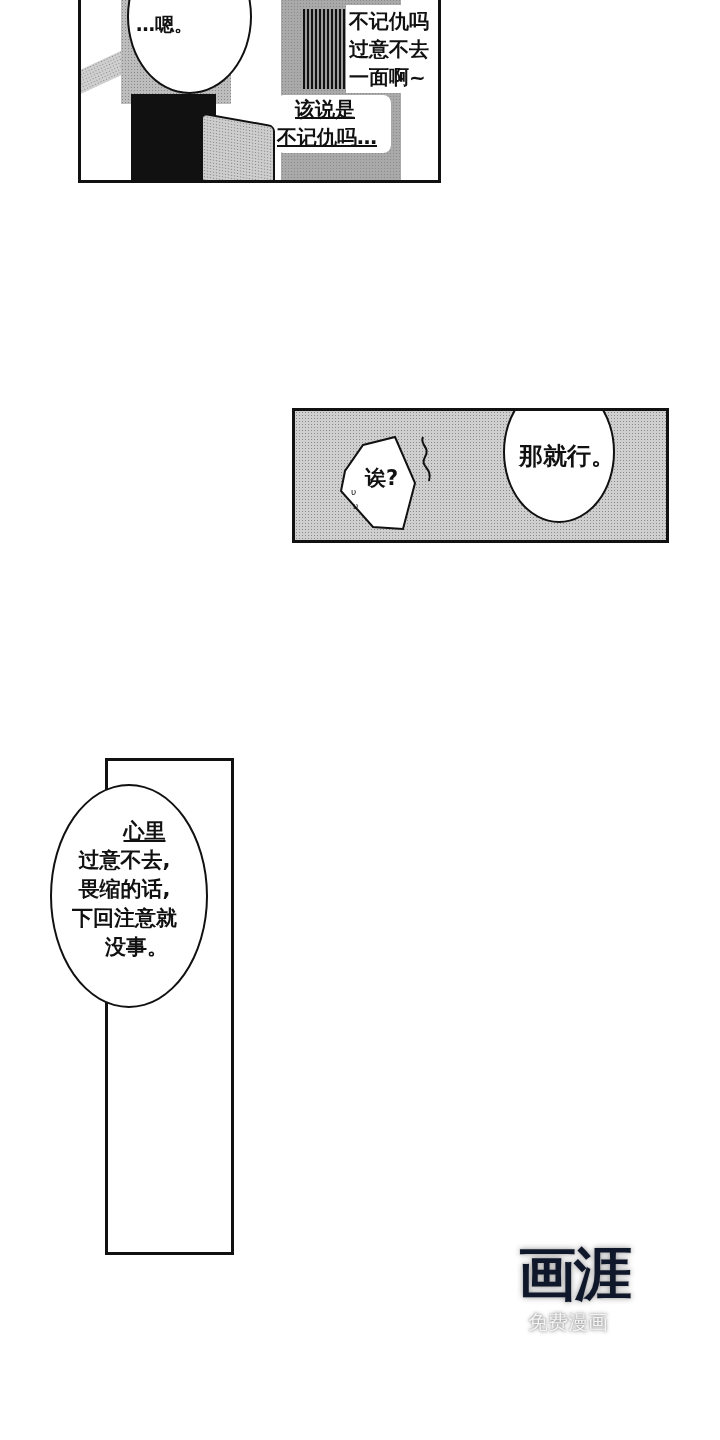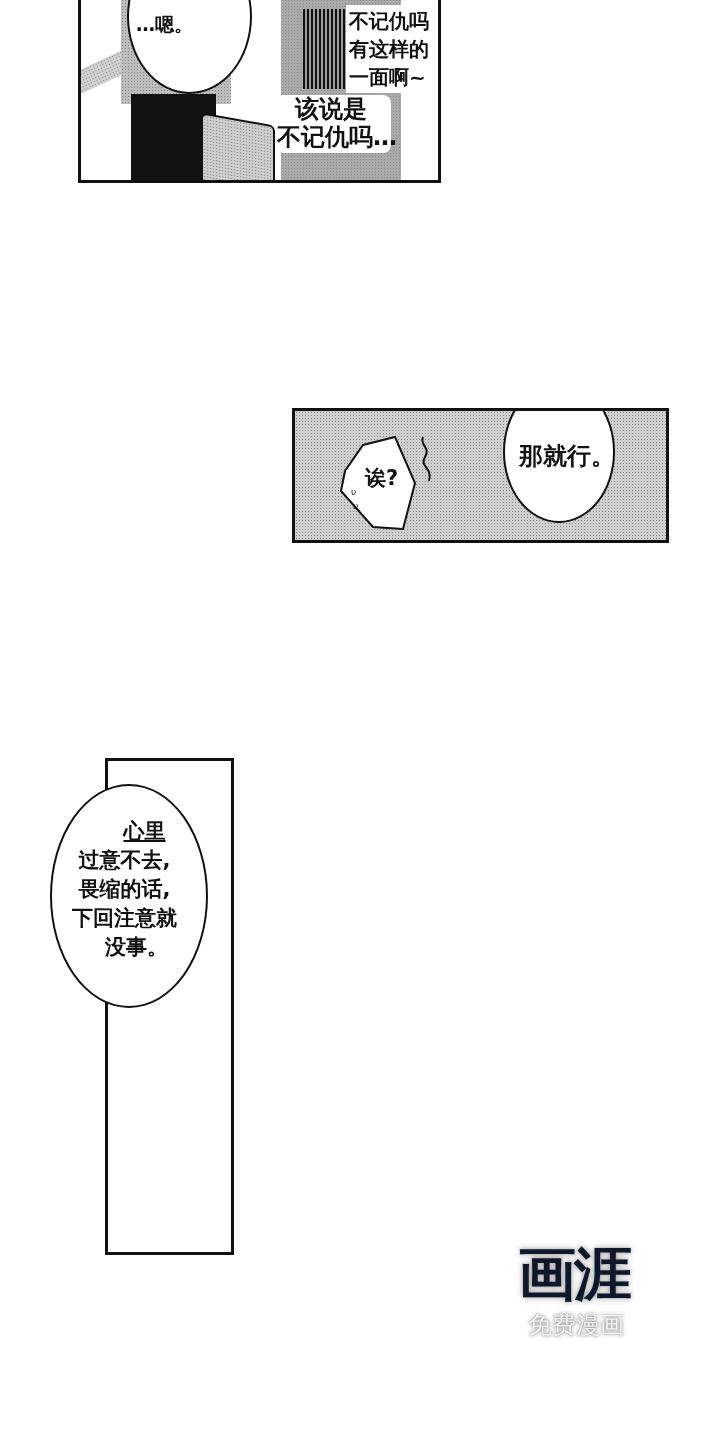--- a/index.html
+++ b/index.html
@@ -28,25 +28,25 @@
   <div class="fig halftone" style="left:120px; top:120px; width:70px; height:67px; border:2px solid #111; border-radius:6px; transform:skewY(10deg);"></div>
 
   <div class="fig halftone" style="left:200px; top:0; width:120px; height:187px; background-color:#a9a9a9;"></div>
   <div class="fig" style="left:222px; top:10px; width:45px; height:80px; background:repeating-linear-gradient(90deg,#111 0 2px,#9a9a9a 2px 4px);"></div>
 
   <div class="bubble" style="left:46px; top:-60px; width:125px; height:155px; border-radius:50%;"></div>
   <div class="txt" style="left:55px; top:14px; font-size:19px;">…嗯。</div>
 
   <div class="fig" style="left:265px; top:6px; width:98px; height:88px; background:#fff;"></div>
   <div class="txt" style="left:268px; top:8px; font-size:20px; line-height:28px;"><span>不记仇吗</span>
-<span>有这样的</span>
+<span>过意不去</span>
 <span>一面啊~</span></div>
 
   <div class="fig" style="left:195px; top:96px; width:115px; height:58px; background:#fff; border-radius:8px;"></div>
-  <div class="txt" style="left:196px; top:96px; font-size:24px; line-height:28px;"><span style="padding-left:18px;">该说是</span>
+  <div class="txt" style="left:196px; top:96px; font-size:20px; line-height:28px;text-decoration:underline;"><span style="padding-left:18px;">该说是</span>
 <span>不记仇吗…</span></div>
 </div>
 
 <div class="panel halftone" style="left:292px; top:408px; width:377px; height:135px;">
   <svg class="fig" style="left:38px; top:12px;" width="100" height="110" viewBox="0 0 100 110">
     <polygon points="30,22 62,14 82,60 70,106 40,104 8,68 12,48" fill="#fff" stroke="#111" stroke-width="2"></polygon>
     <text x="18" y="72" font-size="9" fill="#111" font-family="DejaVu Sans, sans-serif">υ</text>
     <text x="20" y="86" font-size="9" fill="#111" font-family="DejaVu Sans, sans-serif">υ</text>
   </svg>
   <div class="txt" style="left:70px; top:54px; font-size:21px;">诶?</div>
@@ -59,13 +59,13 @@
 
 <div class="panel" style="left:105px; top:758px; width:129px; height:497px; background:#fff;"></div>
 <div class="bubble" style="left:50px; top:784px; width:158px; height:224px; border-radius:50%;"></div>
 <div class="txt" style="left:72px; top:817px; font-size:21px; line-height:29px; text-align:center;"><span style="padding-left:40px;text-decoration:underline;">心里</span>
 <span>过意不去,</span>
 <span>畏缩的话,</span>
 <span>下回注意就</span>
 <span style="padding-left:24px;">没事。</span></div>
 
 <div class="fig" style="left:518px; top:1236px; font-size:58px; font-weight:bold; color:#0f172a; text-shadow:0 0 6px #9a9a9a, 0 0 2px #bdbdbd; letter-spacing:-2px;">画涯</div>
-<div class="fig" style="left:528px; top:1309px; font-size:24px; color:#f4f4f4; text-shadow:0 0 4px #8a8a8a, 0 0 2px #a0a0a0;">免费漫画</div>
+<div class="fig" style="left:528px; top:1309px; font-size:20px; color:#f4f4f4; text-shadow:0 0 4px #8a8a8a, 0 0 2px #a0a0a0;">免费漫画</div>
 
 </body></html>

